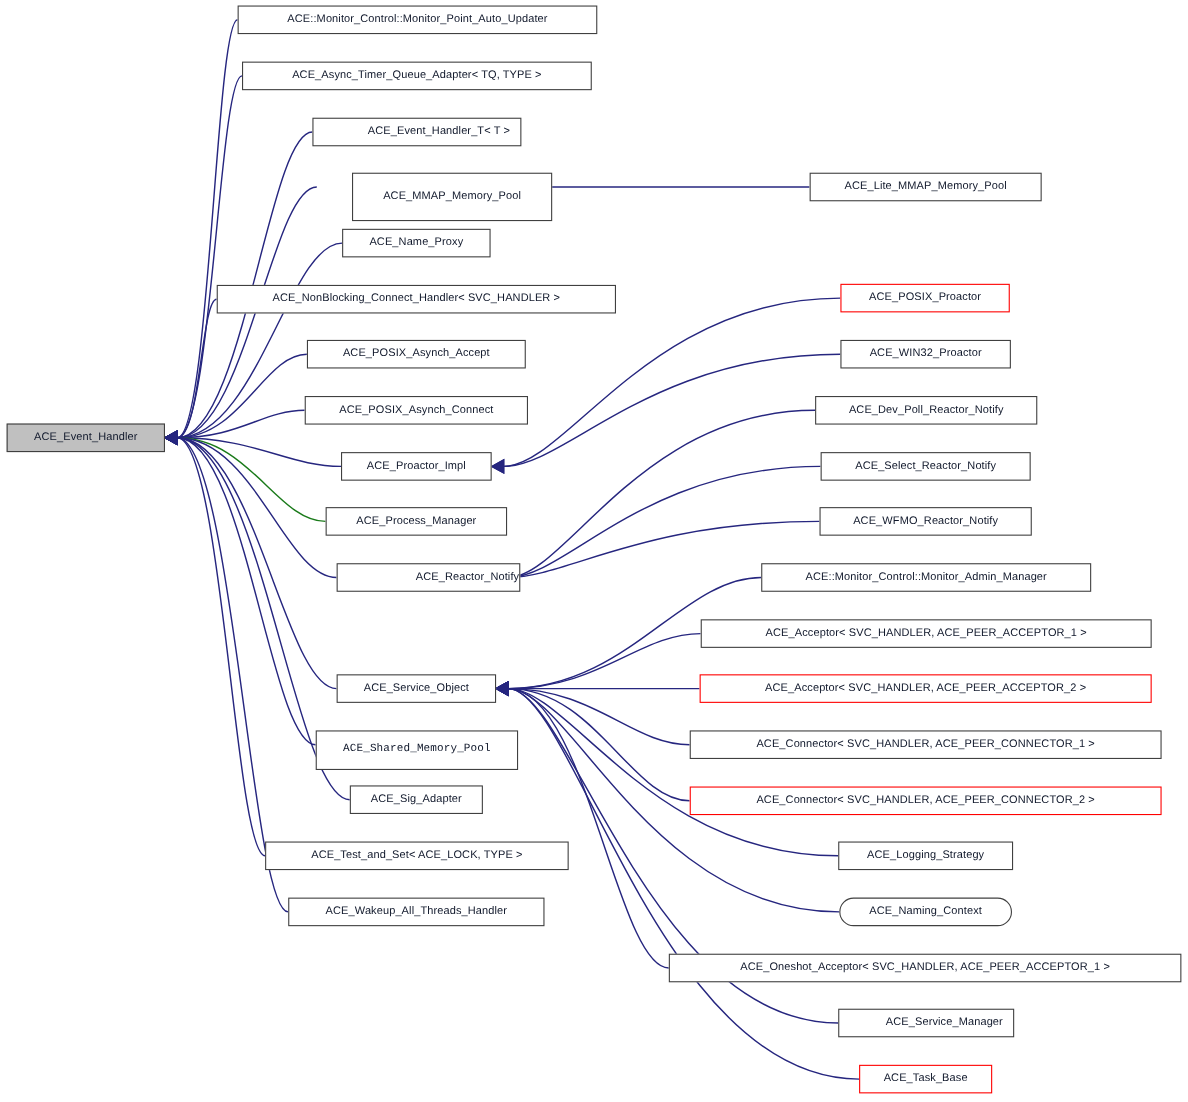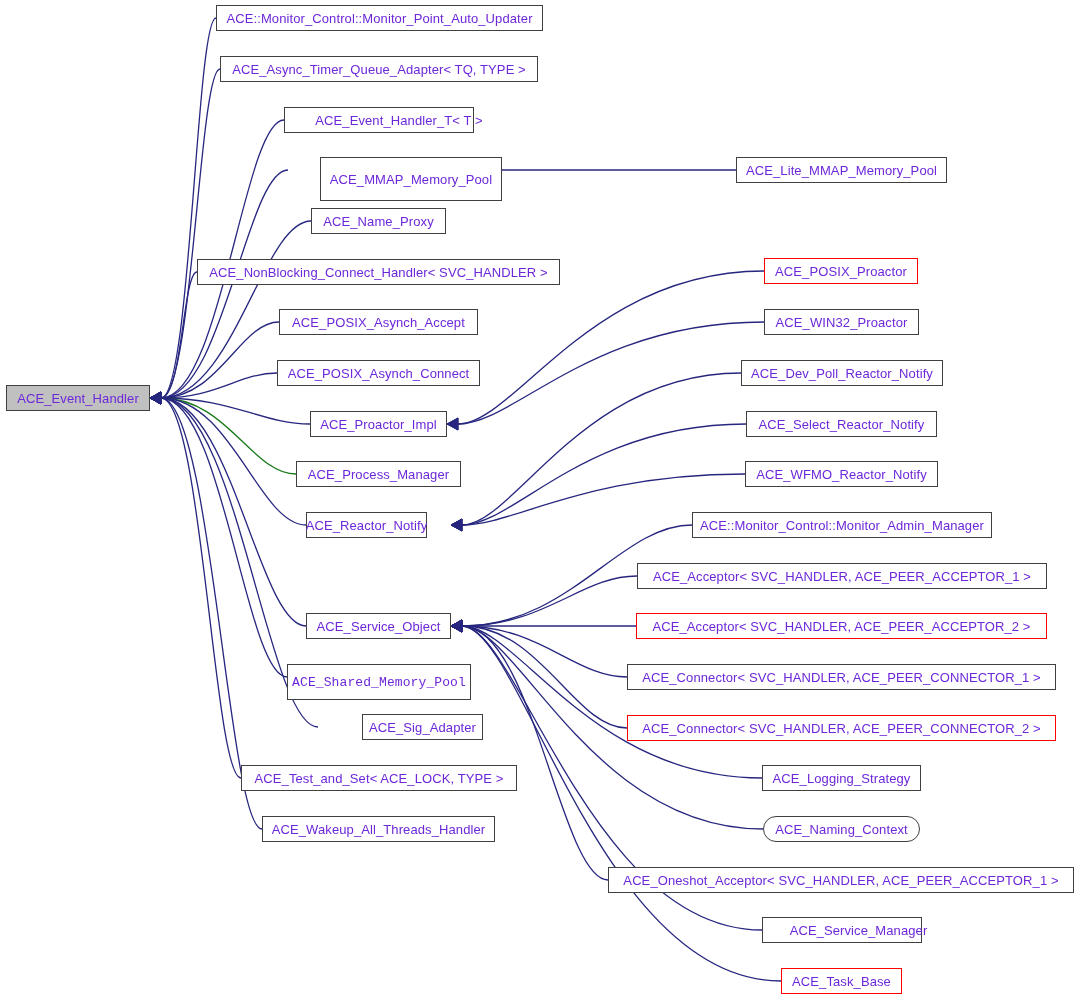--- a/index.html
+++ b/index.html
@@ -1,21 +1,21 @@
 <!DOCTYPE html>
 <html><head>
 <meta charset="utf-8">
 <style>
   html,body{margin:0;padding:0;background:#ffffff;}
   body{font-family:"Liberation Sans",sans-serif;}
   #canvas{position:relative;width:1080px;height:1002px;background:#ffffff;overflow:hidden;}
   svg#edges{position:absolute;left:0;top:0;width:1080px;height:1002px;}
   .node{position:absolute;box-sizing:border-box;border:1px solid #404040;background:#ffffff;
         display:flex;align-items:center;justify-content:center;white-space:nowrap;}
-  .node .lbl{font-size:13px;color:#6d28d9;line-height:1;letter-spacing:.1px;}
+  .node .lbl{font-size:10px;color:#0f172a;line-height:1;letter-spacing:.1px;}
   .node.root{background:#c0c0c0;border-color:#404040;}
   .node.red{border-color:#ff0000;border-width:1px;}
   .node.gray{border-color:#404040;}
 </style>
 </head>
 <body>
 
 <div id="canvas">
   <svg id="edges" viewBox="0 0 1080 1002">
       <path d="M 161 398 C 190.7 398, 196.2 18, 216 18" fill="none" stroke="#26267f" stroke-width="1.3"></path>
@@ -110,30 +110,30 @@
       </div>
       <div class="node gray" style="left: 277px; top: 360px; width: 203px; height: 26px;">
         <span class="lbl">ACE_POSIX_Asynch_Connect</span>
       </div>
       <div class="node gray" style="left: 310px; top: 411px; width: 137px; height: 26px;">
         <span class="lbl">ACE_Proactor_Impl</span>
       </div>
       <div class="node gray" style="left: 296px; top: 461px; width: 165px; height: 26px;">
         <span class="lbl">ACE_Process_Manager</span>
       </div>
-      <div class="node gray" style="left: 306px; top: 512px; width: 121px; height: 26px;">
+      <div class="node gray" style="left: 306px; top: 512px; width: 167px; height: 26px; justify-content: flex-end;">
         <span class="lbl">ACE_Reactor_Notify</span>
       </div>
       <div class="node gray" style="left: 306px; top: 613px; width: 145px; height: 26px;">
         <span class="lbl">ACE_Service_Object</span>
       </div>
       <div class="node gray" style="left: 287px; top: 664px; width: 184px; height: 36px; font-family: Liberation Mono, monospace;">
         <span class="lbl">ACE_Shared_Memory_Pool</span>
       </div>
-      <div class="node gray" style="left: 318px; top: 714px; width: 121px; height: 26px; margin-left: 44px;">
+      <div class="node gray" style="left: 318px; top: 714px; width: 121px; height: 26px;">
         <span class="lbl">ACE_Sig_Adapter</span>
       </div>
       <div class="node gray" style="left: 241px; top: 765px; width: 276px; height: 26px;">
         <span class="lbl">ACE_Test_and_Set&lt; ACE_LOCK, TYPE &gt;</span>
       </div>
       <div class="node gray" style="left: 262px; top: 816px; width: 233px; height: 26px;">
         <span class="lbl">ACE_Wakeup_All_Threads_Handler</span>
       </div>
       <div class="node gray" style="left: 736px; top: 157px; width: 211px; height: 26px;">
         <span class="lbl">ACE_Lite_MMAP_Memory_Pool</span>

